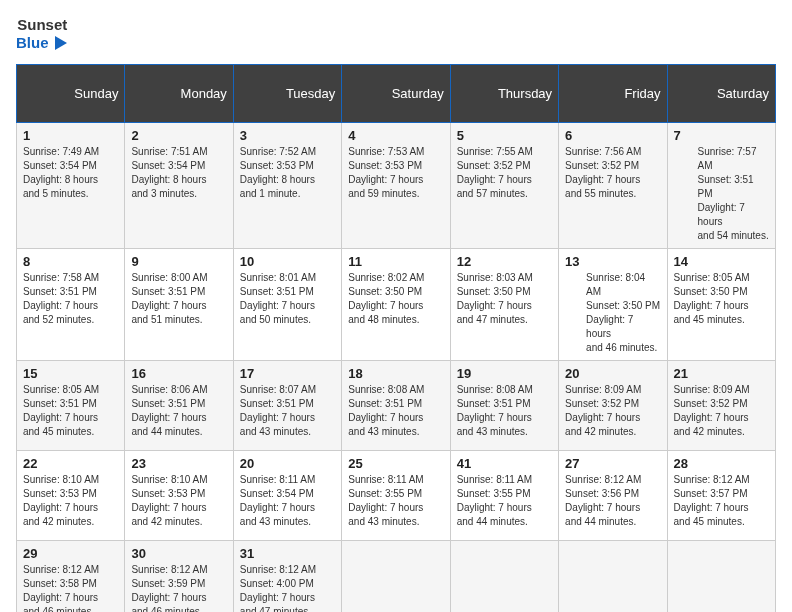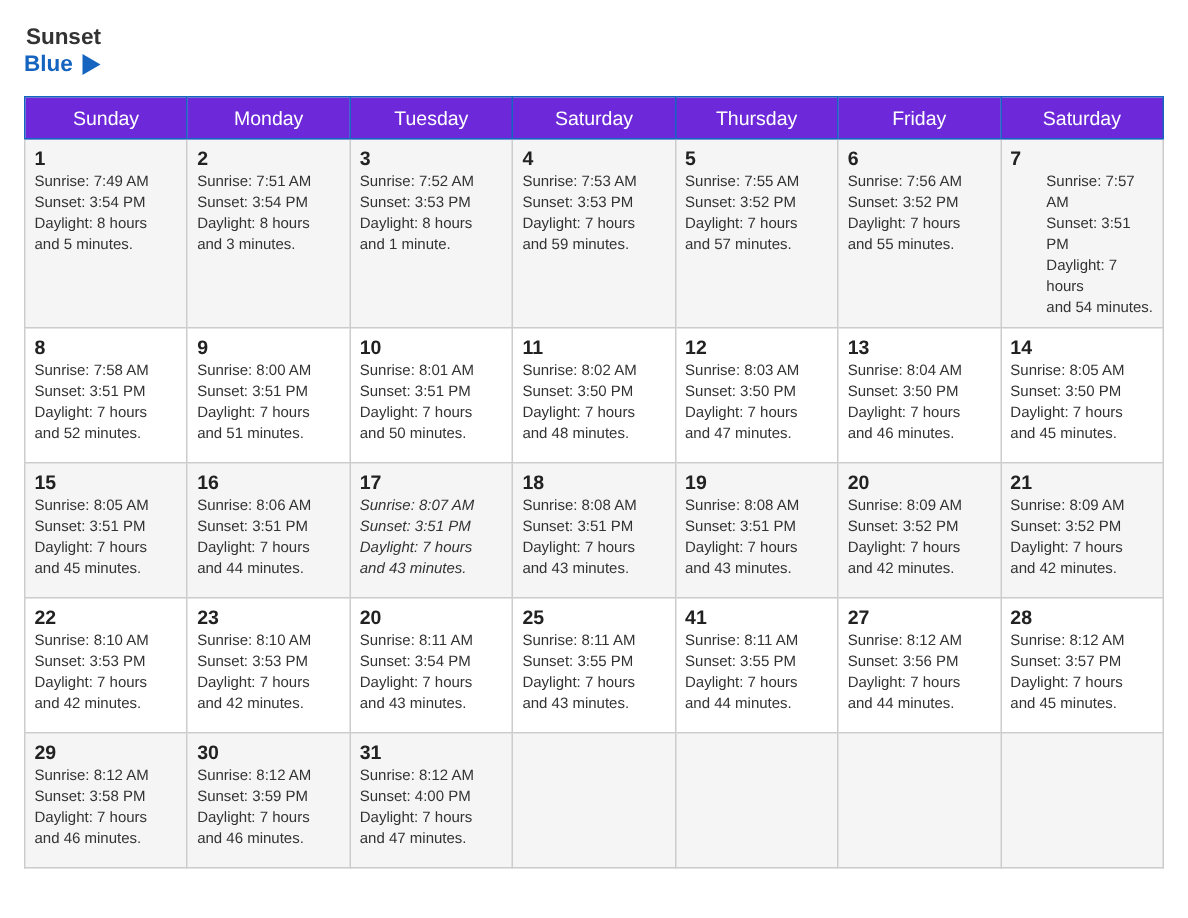--- a/index.html
+++ b/index.html
@@ -32,24 +32,24 @@
     .subtitle {
       font-size: 15px;
       color: #444;
     }
     table {
       width: 100%;
       border-collapse: collapse;
       font-size: 11px;
     }
     thead tr th {
-      background-color: #6d28d9;
+      background-color: #404040;
       color: #fff;
-      padding: 6px 6px;
-      text-align: center;
+      padding: 21px 6px;
+      text-align: right;
       font-size: 13px;
       font-weight: normal;
       border: 1px solid #1565c0;
     }
     tbody tr td {
       border: 1px solid #ccc;
       vertical-align: top;
       padding: 5px 6px;
       height: 90px;
       background: #fff;
@@ -193,21 +193,21 @@
         </td>
         <td>
           <span class="day-num">12</span>
           <div class="cell-text" style="white-space: pre-line;">Sunrise: 8:03 AM
 Sunset: 3:50 PM
 Daylight: 7 hours
 and 47 minutes.</div>
         </td>
         <td>
           <span class="day-num">13</span>
-          <div class="cell-text" style="white-space: pre-line;">Sunrise: 8:04 AM
+          <div class="cell-text" style="white-space: pre-line; margin-left: 21px;">Sunrise: 8:04 AM
 Sunset: 3:50 PM
 Daylight: 7 hours
 and 46 minutes.</div>
         </td>
         <td>
           <span class="day-num">14</span>
           <div class="cell-text" style="white-space: pre-line;">Sunrise: 8:05 AM
 Sunset: 3:50 PM
 Daylight: 7 hours
 and 45 minutes.</div>
@@ -223,21 +223,21 @@
         </td>
         <td>
           <span class="day-num">16</span>
           <div class="cell-text" style="white-space: pre-line;">Sunrise: 8:06 AM
 Sunset: 3:51 PM
 Daylight: 7 hours
 and 44 minutes.</div>
         </td>
         <td>
           <span class="day-num">17</span>
-          <div class="cell-text" style="white-space: pre-line; font-style: italic;">Sunrise: 8:07 AM
+          <div class="cell-text" style="white-space: pre-line;">Sunrise: 8:07 AM
 Sunset: 3:51 PM
 Daylight: 7 hours
 and 43 minutes.</div>
         </td>
         <td>
           <span class="day-num">18</span>
           <div class="cell-text" style="white-space: pre-line;">Sunrise: 8:08 AM
 Sunset: 3:51 PM
 Daylight: 7 hours
 and 43 minutes.</div>

